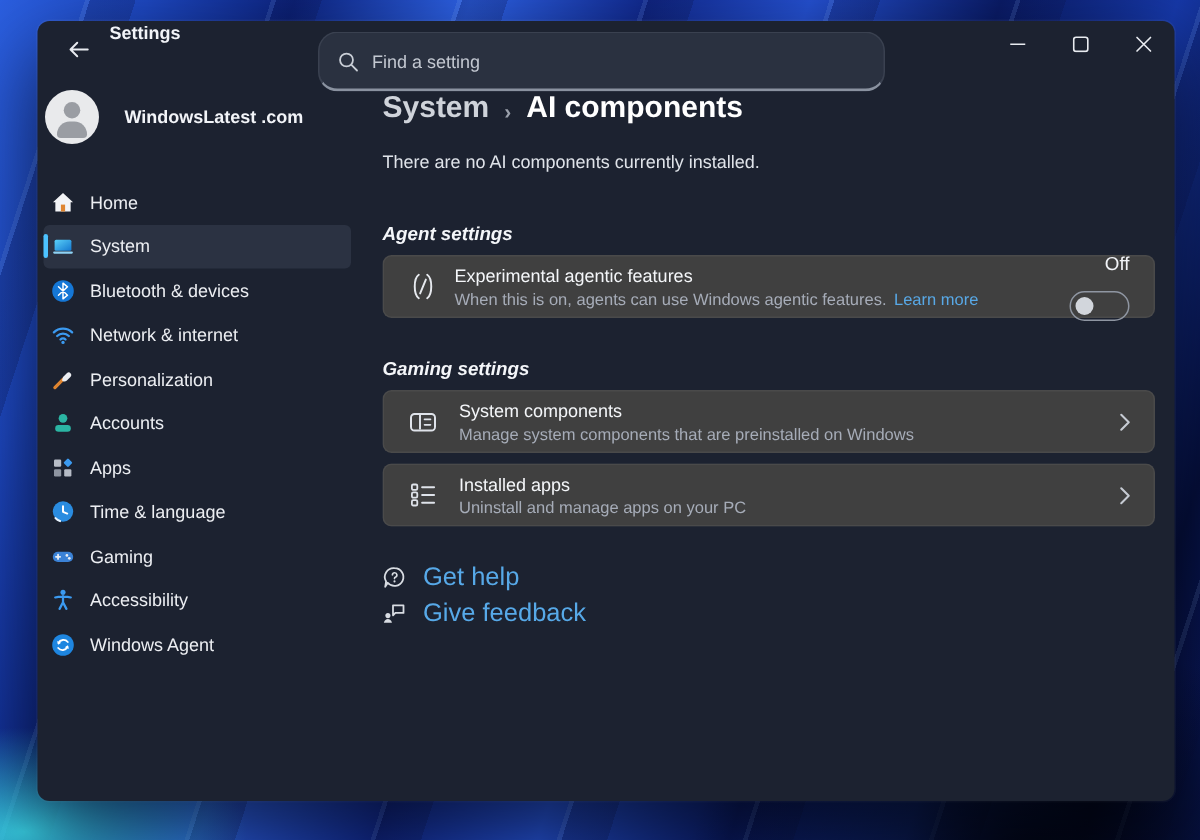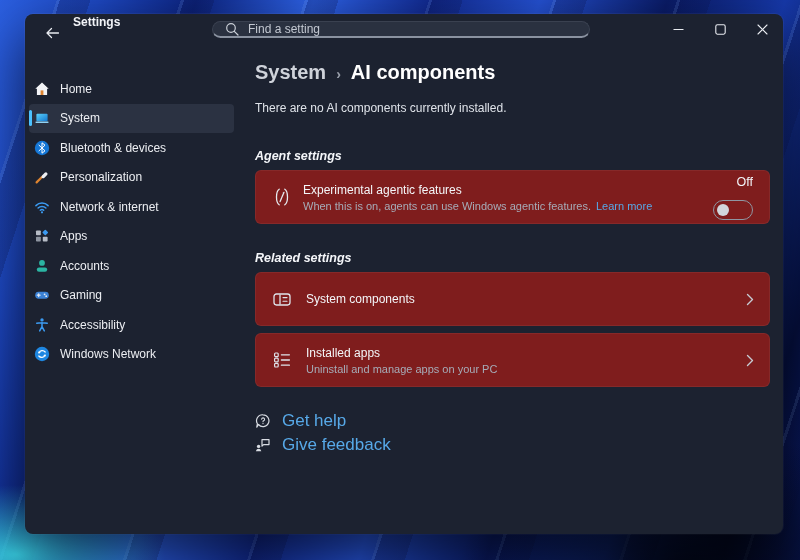--- a/index.html
+++ b/index.html
@@ -16,21 +16,21 @@
     position:absolute; left:25px; top:14px; width:758px; height:520px;
     background:#1c2230; border-radius:8px; overflow:hidden;
     box-shadow:0 22px 55px rgba(0,0,0,.6), 0 0 0 1px rgba(255,255,255,.05);
     color:#f2f4f8;
   }
   
   .titlebar { position:absolute; left:0; top:0; right:0; height:36px; }
   .back-btn { position:absolute; left:12px; top:7px; width:30px; height:24px; display:flex; align-items:center; justify-content:center; border-radius:4px; cursor:pointer; }
   .app-title { position:absolute; left:48px; top:1px; font-size:12px; font-weight:700; color:#f2f4f8; }
   .searchbox {
-    position:absolute; left:187px; top:7px; width:378px; height:17px;
+    position:absolute; left:187px; top:7px; width:378px; height:40px;
     background:#2a3140; border:1px solid #3a4150; border-bottom:2px solid #8a92a0;
     border-radius:13px; display:flex; align-items:center; padding:0 12px; gap:9px;
   }
   .searchbox input {
     flex:1; background:transparent; border:none; outline:none; color:#e8ebf0; font-size:12px;
     font-family:"Liberation Sans","DejaVu Sans",sans-serif;
   }
   .searchbox input::placeholder { color:#c3c8d1; }
   .win-controls { position:absolute; right:0; top:0; display:flex; }
   .wc-btn { width:42px; height:31px; display:flex; align-items:center; justify-content:center; cursor:pointer; }
@@ -54,21 +54,21 @@
   .main { position:absolute; left:230px; top:36px; right:13px; bottom:0; }
   .crumbs { margin-top:11px; font-size:20px; font-weight:600; display:flex; align-items:center; }
   .crumb-parent { color:#cfd3da; cursor:pointer; }
   .crumb-sep { font-size:14px; color:#9aa0ab; margin:2px 10px 0 10px; font-weight:700; }
   .crumb-current { color:#ffffff; }
   .empty-msg { margin-top:17px; font-size:12px; color:#dfe3e9; }
   .section-h { font-size:12.5px; font-weight:700; color:#f4f6f9;font-style:italic; }
   .h-agent { margin-top:34px; }
   .h-related { margin-top:27px; }
   .card {
-    margin-top:7px; height:54px; background:#7f1d1d;
+    margin-top:7px; height:42px; background:#404040;
     border:1px solid rgba(255,255,255,.055); border-radius:6px;
     display:flex; align-items:center;
   }
   .card.agent { padding-left:15px; }
   .card.related-card { padding-left:16px; cursor:pointer; }
   .card-ico { display:flex; align-items:center; justify-content:center; flex:0 0 auto; }
   .agent .card-ico { width:22px; margin-right:10px; }
   .related-card .card-ico { width:20px; margin-right:14px; }
   .card-text { display:flex; flex-direction:column; gap:3px; }
   .card-title { font-size:12px; color:#f4f6f9; }
@@ -129,20 +129,24 @@
         <span>
             <svg width="11" height="11" viewBox="0 0 11 11">
               <path d="M1 1 L10 10 M10 1 L1 10" stroke="#e8ebf0" stroke-width="1.1" stroke-linecap="round"></path>
             </svg>
           </span>
       </div>
     </div>
   </div>
 
   <div class="sidebar">
+    <div class="profile">
+      <div class="avatar"></div>
+      <div class="profile-name">WindowsLatest .com</div>
+    </div>
 
     <div class="nav">
       <div class="nav-item">
         <span class="nav-ico">
           <svg width="16" height="16" viewBox="0 0 16 16">
               <path d="M8 1.6 L14.7 7.8 H13.1 V14 H2.9 V7.8 H1.3 Z" fill="#f2f3f6"></path>
               <rect x="6.6" y="9.4" width="2.8" height="4.6" fill="#de8430"></rect>
             </svg>
         </span>
         <span class="nav-label">Home</span>
@@ -171,61 +175,71 @@
               <circle cx="8" cy="8" r="7.2" fill="#1577d6"></circle>
               <path d="M5 5.2 L11 10.8 L8 13.2 V2.8 L11 5.2 L5 10.8" stroke="#ffffff" stroke-width="1" fill="none" stroke-linejoin="round" stroke-linecap="round"></path>
             </svg>
         </span>
         <span class="nav-label">Bluetooth &amp; devices</span>
       </div>
 
       <div class="nav-item">
         <span class="nav-ico">
           <svg width="16" height="16" viewBox="0 0 16 16">
-              <path d="M2.6 13.4 L8.2 7.8" stroke="#de8430" stroke-width="2.2" stroke-linecap="round"></path>
-              <path d="M8 6.4 l2.7-2.7 a1.7 1.7 0 0 1 2.4 2.4 L10.4 8.8 c-.9.9-2.5.6-3.1-.3z" fill="#eceef2"></path>
-            </svg>
-        </span>
-        <span class="nav-label">Personalization</span>
-      </div>
-
-      <div class="nav-item">
-        <span class="nav-ico">
-          <svg width="16" height="16" viewBox="0 0 16 16">
               <path d="M1.9 6.6 a8.6 8.6 0 0 1 12.2 0" stroke="#3b9af0" stroke-width="1.5" fill="none" stroke-linecap="round"></path>
               <path d="M4.1 9 a5.5 5.5 0 0 1 7.8 0" stroke="#3b9af0" stroke-width="1.5" fill="none" stroke-linecap="round"></path>
               <path d="M6.3 11.3 a2.4 2.4 0 0 1 3.4 0" stroke="#3b9af0" stroke-width="1.5" fill="none" stroke-linecap="round"></path>
               <circle cx="8" cy="13.3" r="1.1" fill="#3b9af0"></circle>
             </svg>
         </span>
         <span class="nav-label">Network &amp; internet</span>
       </div>
 
       <div class="nav-item">
         <span class="nav-ico">
           <svg width="16" height="16" viewBox="0 0 16 16">
+              <path d="M2.6 13.4 L8.2 7.8" stroke="#de8430" stroke-width="2.2" stroke-linecap="round"></path>
+              <path d="M8 6.4 l2.7-2.7 a1.7 1.7 0 0 1 2.4 2.4 L10.4 8.8 c-.9.9-2.5.6-3.1-.3z" fill="#eceef2"></path>
+            </svg>
+        </span>
+        <span class="nav-label">Personalization</span>
+      </div>
+
+      <div class="nav-item">
+        <span class="nav-ico">
+          <svg width="16" height="16" viewBox="0 0 16 16">
+              <circle cx="8" cy="4.9" r="2.9" fill="#2bb5a3"></circle>
+              <rect x="2.8" y="9.4" width="10.4" height="4.4" rx="2.2" fill="#2bb5a3"></rect>
+            </svg>
+        </span>
+        <span class="nav-label">Accounts</span>
+      </div>
+
+      <div class="nav-item">
+        <span class="nav-ico">
+          <svg width="16" height="16" viewBox="0 0 16 16">
               <rect x="2" y="2.4" width="4.8" height="4.8" rx="0.8" fill="#b6bcc6"></rect>
               <rect x="2" y="8.8" width="4.8" height="4.8" rx="0.8" fill="#8e95a1"></rect>
               <rect x="8.8" y="8.8" width="4.8" height="4.8" rx="0.8" fill="#b6bcc6"></rect>
               <rect x="9.1" y="2.3" width="4.4" height="4.4" rx="0.8" fill="#3b9af0" transform="rotate(45 11.3 4.5)"></rect>
             </svg>
         </span>
         <span class="nav-label">Apps</span>
       </div>
 
       <div class="nav-item">
         <span class="nav-ico">
           <svg width="16" height="16" viewBox="0 0 16 16">
-              <circle cx="8" cy="4.9" r="2.9" fill="#2bb5a3"></circle>
-              <rect x="2.8" y="9.4" width="10.4" height="4.4" rx="2.2" fill="#2bb5a3"></rect>
-            </svg>
-        </span>
-        <span class="nav-label">Accounts</span>
-      </div>
-
+              <circle cx="8" cy="8" r="6.8" fill="#2a8ce0"></circle>
+              <path d="M8 4.4 V8.2 L10.8 9.4" stroke="#ffffff" stroke-width="1.3" fill="none" stroke-linecap="round" stroke-linejoin="round"></path>
+              <path d="M3 12.4 a6.8 6.8 0 0 0 3 2" stroke="#e8f4ff" stroke-width="1.4" fill="none" stroke-linecap="round"></path>
+            </svg>
+        </span>
+        <span class="nav-label">Time &amp; language</span>
+      </div>
 
       <div class="nav-item">
         <span class="nav-ico">
           <svg width="16" height="16" viewBox="0 0 16 16">
               <rect x="1.2" y="4.8" width="13.6" height="6.9" rx="3.4" fill="#3b82d6"></rect>
               <path d="M4.7 6.8 v2.8 M3.3 8.2 h2.8" stroke="#e8edf4" stroke-width="1.2" stroke-linecap="round"></path>
               <circle cx="10.6" cy="7.3" r="0.9" fill="#e8edf4"></circle>
               <circle cx="12.2" cy="9.2" r="0.9" fill="#e8edf4"></circle>
             </svg>
         </span>
@@ -246,21 +260,21 @@
       <div class="nav-item">
         <span class="nav-ico">
           <svg width="16" height="16" viewBox="0 0 16 16">
               <circle cx="8" cy="8" r="7.2" fill="#1e86e0"></circle>
               <path d="M11.2 6 A3.8 3.8 0 0 0 4.9 6.7" stroke="#ffffff" stroke-width="1.2" fill="none" stroke-linecap="round"></path>
               <polygon points="4.1,5.4 4.8,7.8 6.8,6.5" fill="#ffffff"></polygon>
               <path d="M4.8 10 A3.8 3.8 0 0 0 11.1 9.3" stroke="#ffffff" stroke-width="1.2" fill="none" stroke-linecap="round"></path>
               <polygon points="11.9,10.6 11.2,8.2 9.2,9.5" fill="#ffffff"></polygon>
             </svg>
         </span>
-        <span class="nav-label">Windows Network</span>
+        <span class="nav-label">Windows Agent</span>
       </div>
     </div>
   </div>
 
   <div class="main">
     <div class="crumbs">
       <span class="crumb-parent">System</span>
       <span class="crumb-sep">›</span>
       <span class="crumb-current">AI components</span>
     </div>
@@ -281,32 +295,33 @@
         <span class="card-desc"><span>When this is on, agents can use Windows agentic features.</span><span class="inline-link">Learn more</span></span>
       </div>
       <div class="toggle-wrap">
         <span class="toggle-label">Off</span>
         <div class="switch">
             <span class="knob"></span>
           </div>
       </div>
     </div>
 
-    <div class="section-h h-related">Related settings</div>
+    <div class="section-h h-related">Gaming settings</div>
 
     <div class="card related-card">
       <span class="card-ico">
         <svg width="20" height="20" viewBox="0 0 20 20">
             <rect x="2" y="5" width="16" height="11" rx="2.4" stroke="#dfe3ea" stroke-width="1.3" fill="none"></rect>
             <path d="M8 5.6 V15.4" stroke="#dfe3ea" stroke-width="1.3"></path>
             <path d="M11 8.6 h4 M11 12.2 h4" stroke="#dfe3ea" stroke-width="1.1" stroke-linecap="round"></path>
           </svg>
       </span>
       <div class="card-text">
         <span class="card-title">System components</span>
+        <span class="card-desc">Manage system components that are preinstalled on Windows</span>
       </div>
       <span class="chev">
         <svg width="8" height="13" viewBox="0 0 8 13">
             <path d="M1.5 1.5 L6.5 6.5 L1.5 11.5" stroke="#c6cbd3" stroke-width="1.4" fill="none" stroke-linecap="round" stroke-linejoin="round"></path>
           </svg>
       </span>
     </div>
 
     <div class="card related-card">
       <span class="card-ico">

